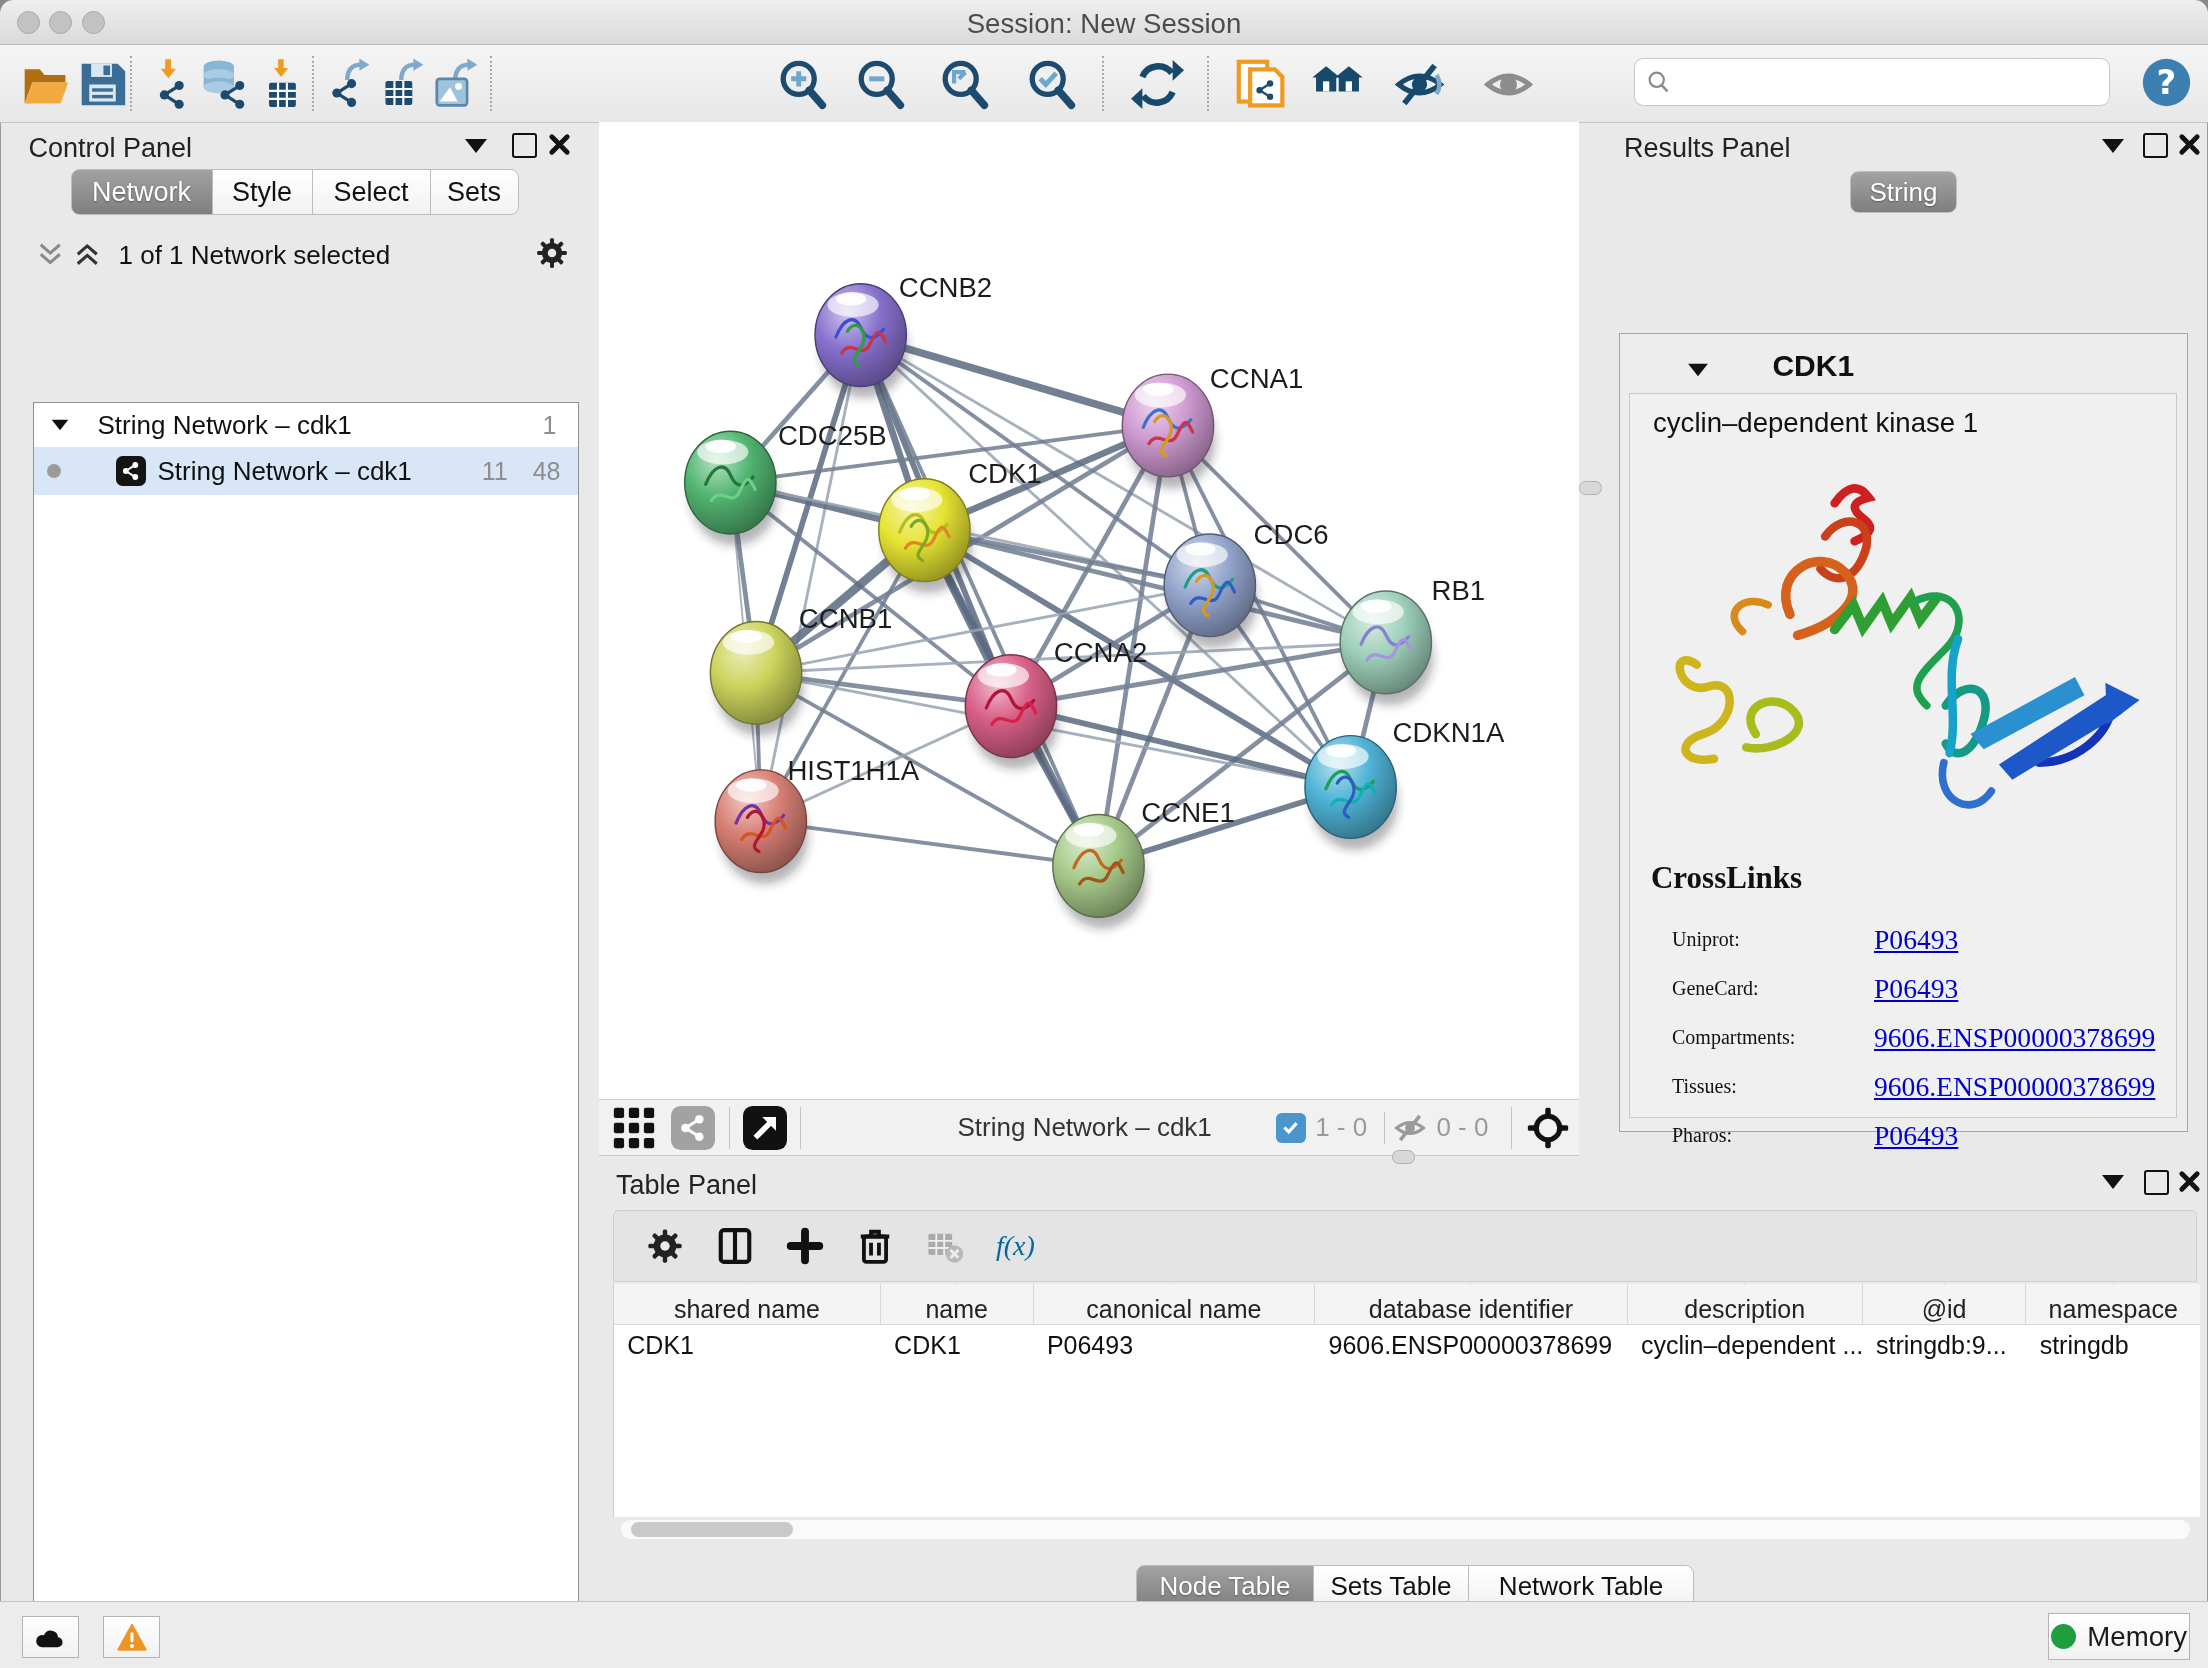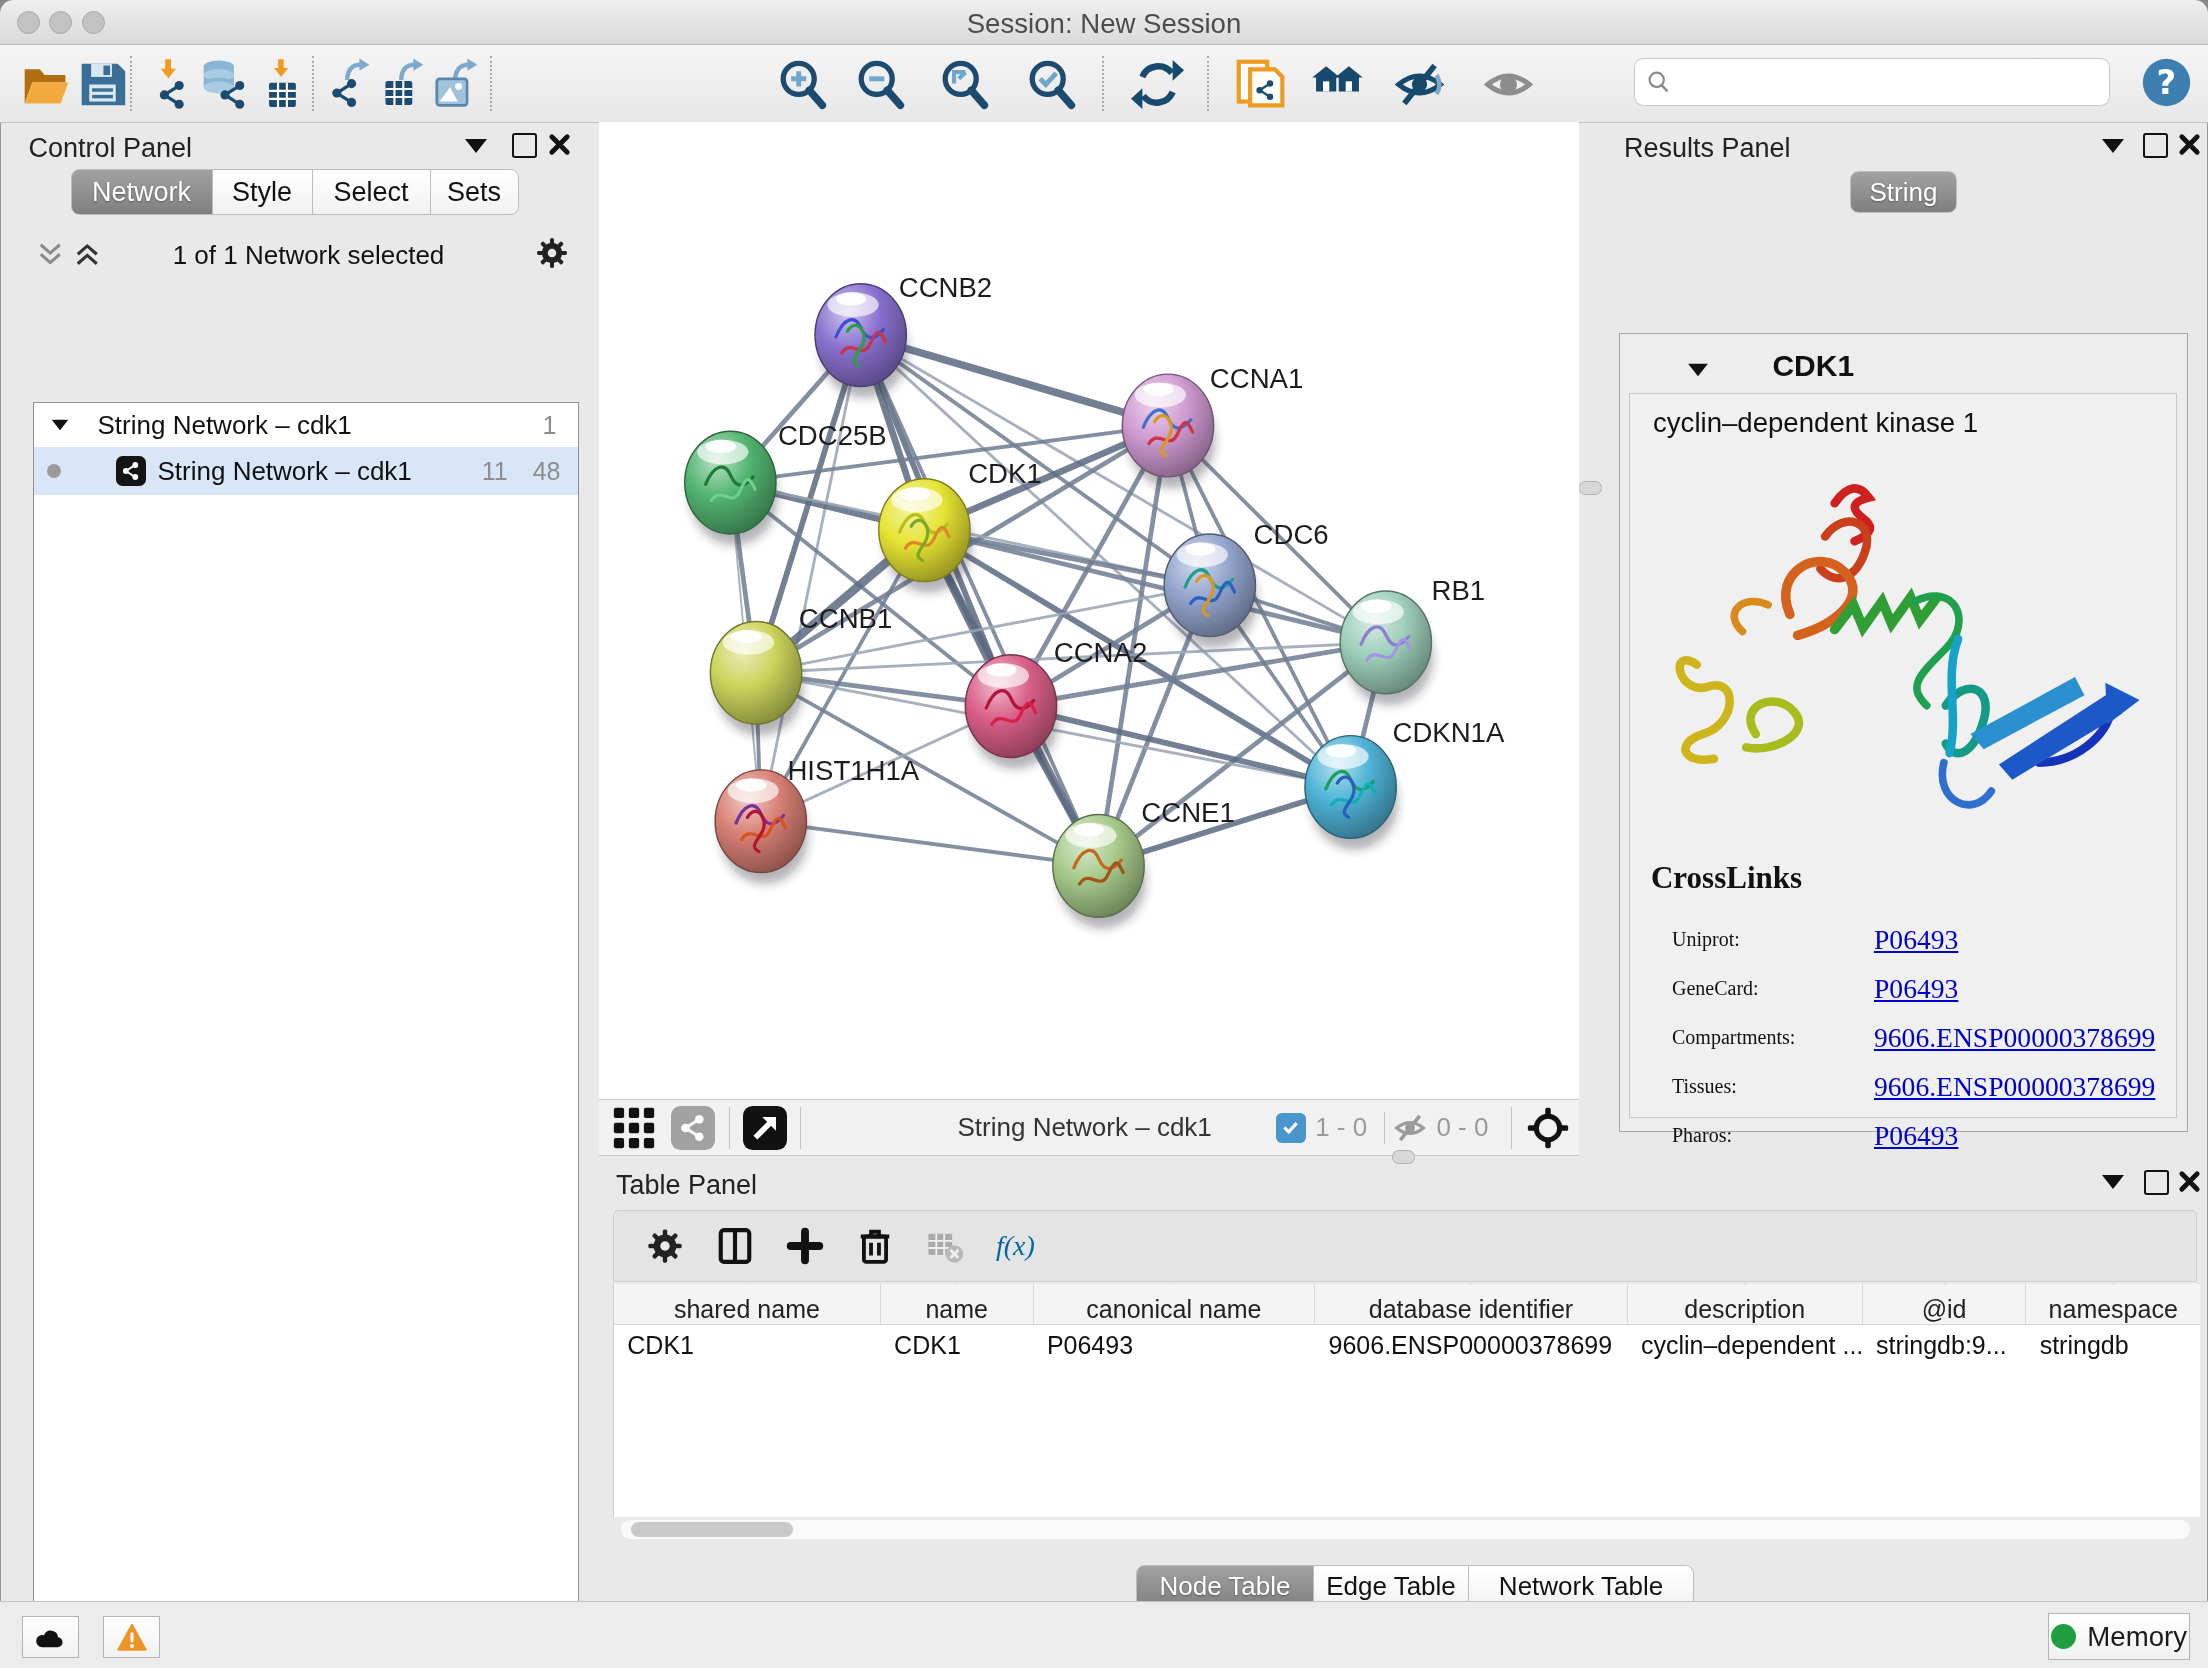--- a/index.html
+++ b/index.html
@@ -320,21 +320,21 @@
       <div class="tab" style="width:87px">Sets</div>
     </div>
 
     <div class="abs" style="left:23px;top:112px;width:544px;height:44px">
       <svg class="abs" style="left:3.8px;top:5.7px" width="28.5" height="28.5" viewBox="0 0 24 24">
           <path d="M4 4 l8 7 8-7 M4 12 l8 7 8-7" fill="none" stroke="#8a8a8a" stroke-width="2.6"></path>
         </svg>
       <svg class="abs" style="left:40px;top:5.7px" width="28.5" height="28.5" viewBox="0 0 24 24">
           <path d="M4 20 l8-7 8 7 M4 12 l8-7 8 7" fill="none" stroke="#333" stroke-width="2.6"></path>
         </svg>
-      <div class="abs" style="left:86px;top:5.7px;width:380px;text-align:center;font-size:26px;color:#111">1 of 1 Network selected</div>
+      <div class="abs" style="left:86px;top:5.7px;width:380px;text-align:left;font-size:26px;color:#111">1 of 1 Network selected</div>
       <svg class="abs" style="left:502px;top:1.9px;color:#222" width="34" height="34" viewBox="0 0 24 24">
           <use href="#sym-gear"></use>
         </svg>
     </div>
 
     <div class="abs cp-list">
       <div class="cp-row">
         <div class="tri-down" style="margin-left:15px;transform:scale(0.75)"></div>
         <span style="margin-left:27px">String Network – cdk1</span>
         <span class="cp-num" style="margin-left:auto;margin-right:21px">1</span>
@@ -800,21 +800,21 @@
       <div class="td" style="width:175px">stringdb</div>
     </div>
   </div>
 
   <div class="abs hscroll">
     <div class="abs hthumb"></div>
   </div>
 
   <div class="abs seg" style="left:1137px;top:1565px;height:43px">
     <div class="tab active" style="width:176px;font-size:26px">Node Table</div>
-    <div class="tab" style="width:154px;font-size:26px">Edge Table</div>
+    <div class="tab" style="width:154px;font-size:26px">Sets Table</div>
     <div class="tab" style="width:224px;font-size:26px">Network Table</div>
   </div>
 
   <div class="abs statusbar">
     <div class="abs sbtn" style="left:22px;top:14.3px;width:55px;height:40px">
       <svg width="34" height="27" viewBox="0 0 28 20">
           <path d="M7 18 a5 5 0 1 1 1.2-9.8 a6 6 0 0 1 11.6 1.6 a4 4 0 0 1-0.8 8.2 z" fill="#111"></path>
         </svg>
     </div>
     <div class="abs sbtn" style="left:103px;top:14.3px;width:55px;height:40px">

